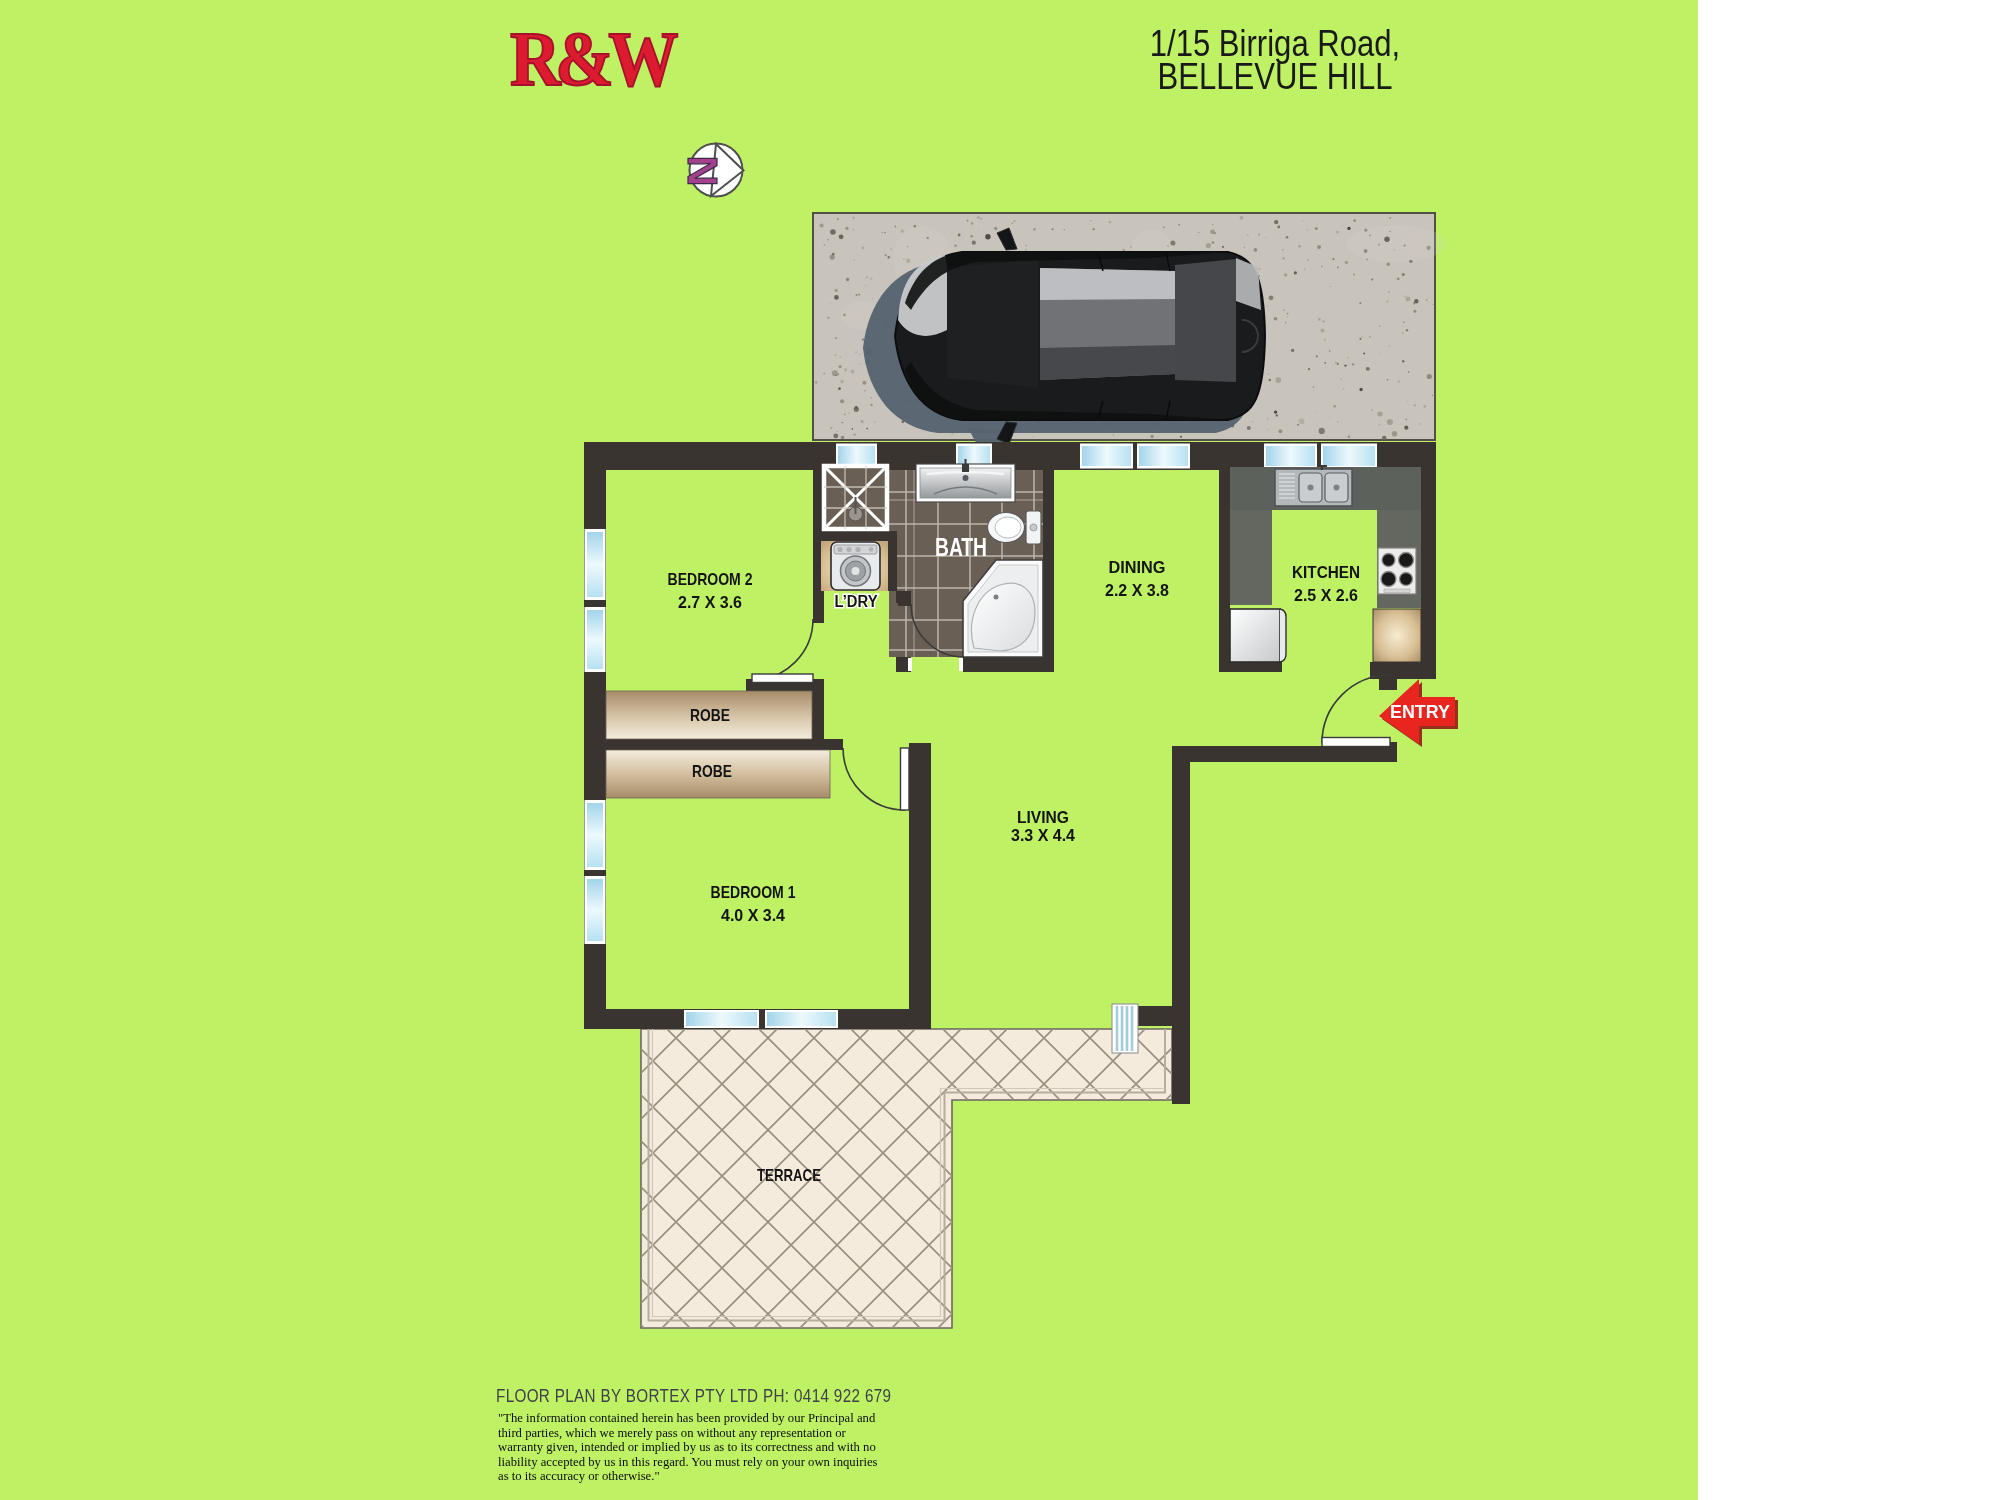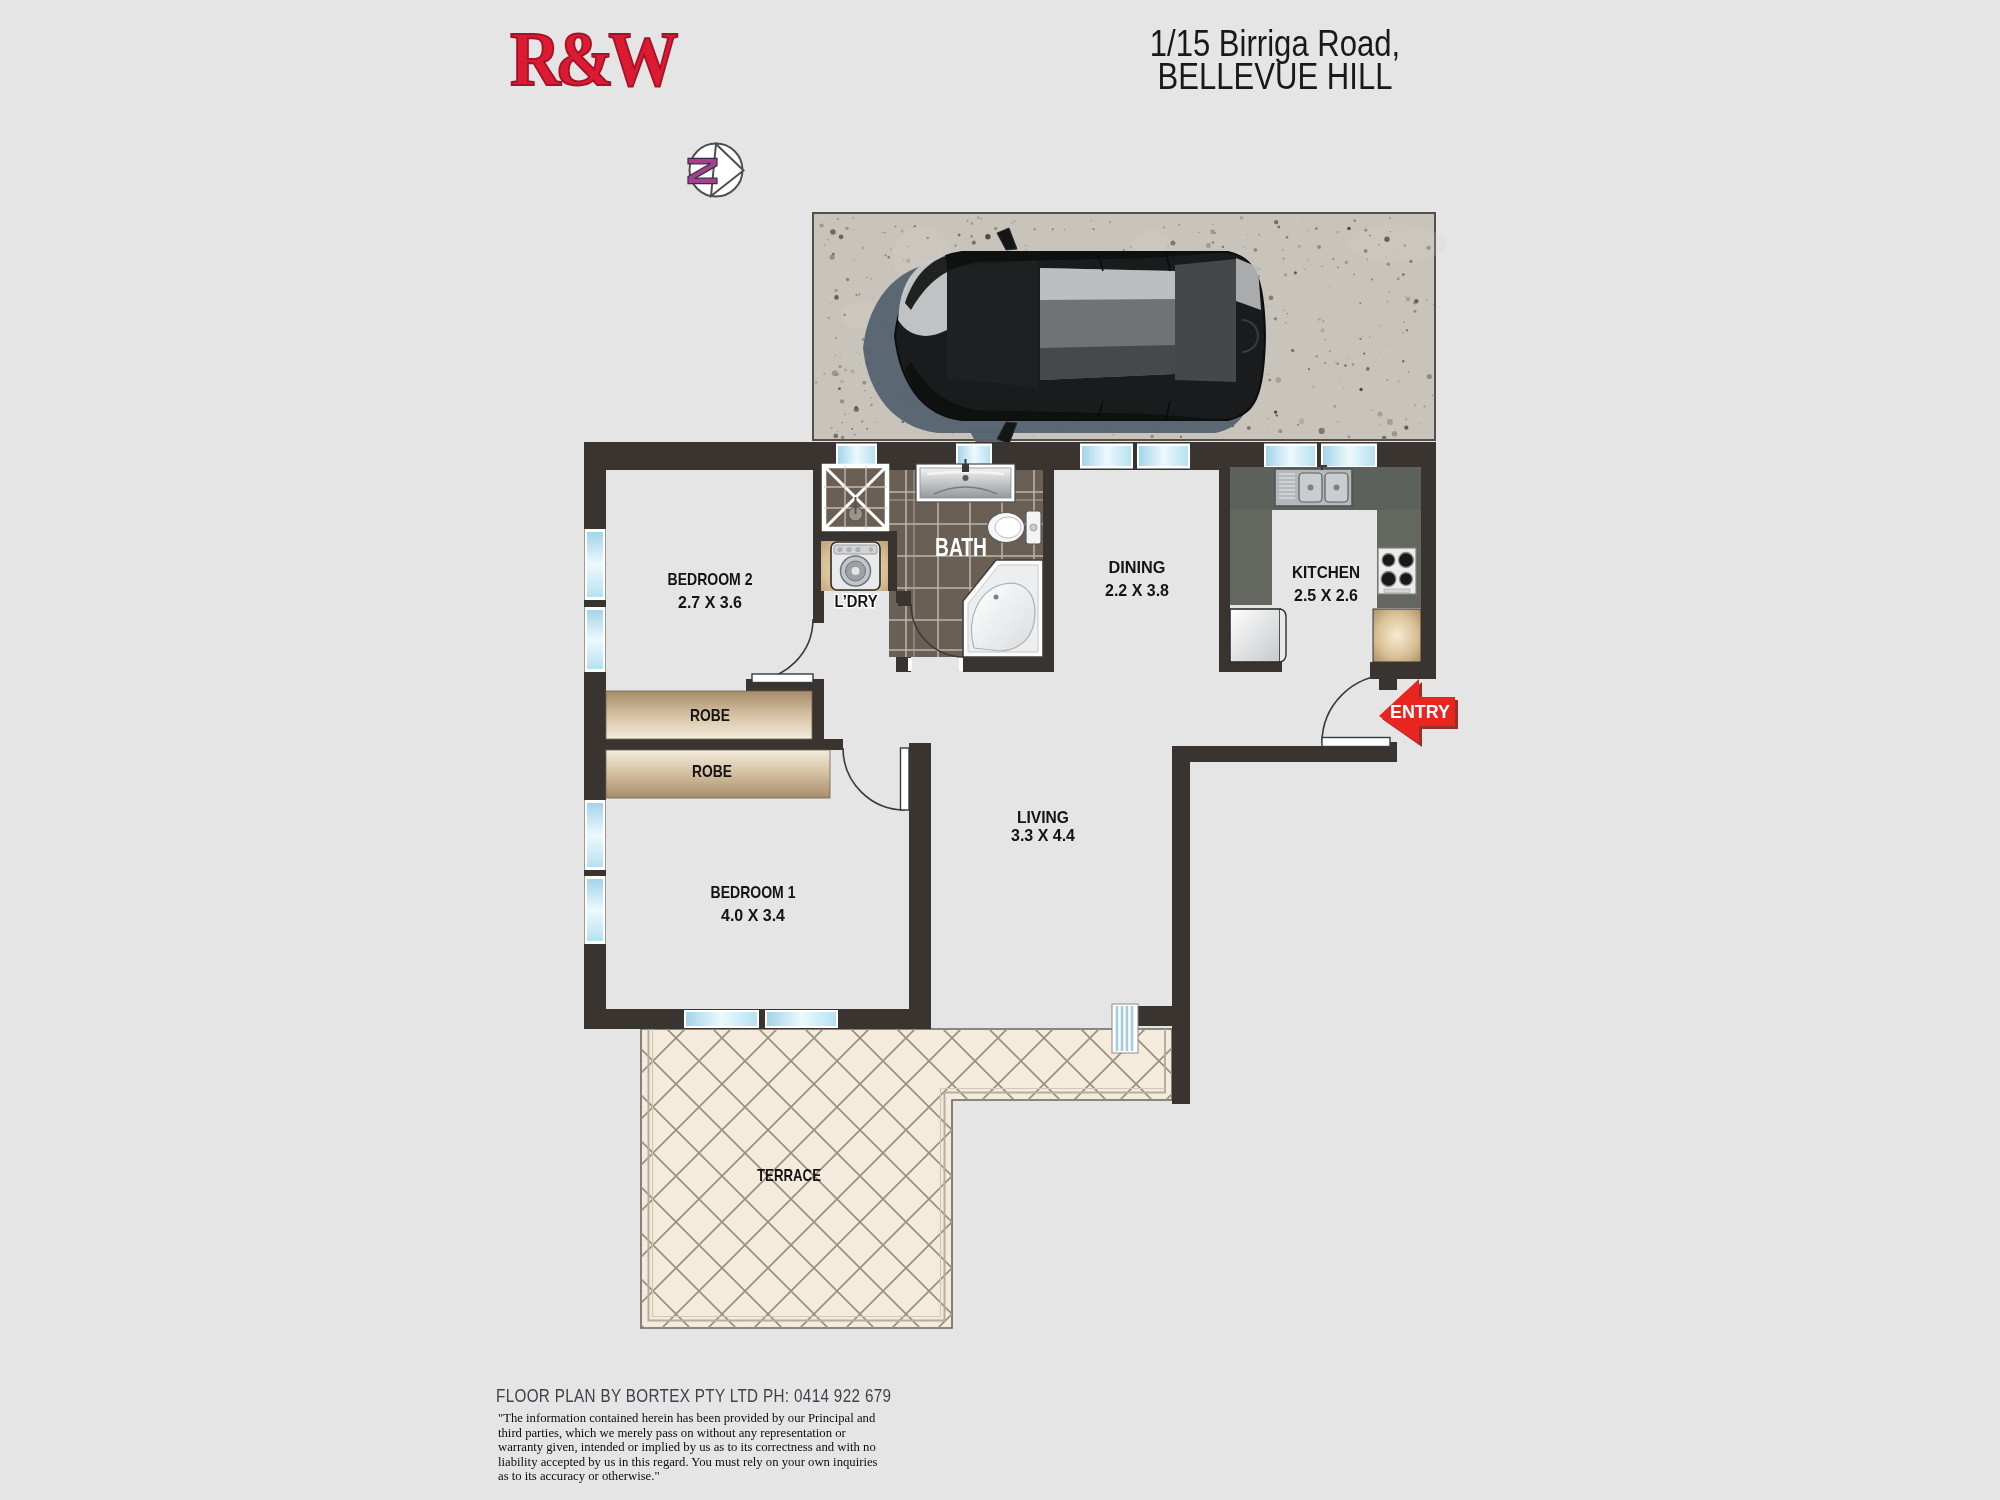--- a/index.html
+++ b/index.html
@@ -1,16 +1,16 @@
 <!DOCTYPE html>
 <html><head>
 <meta charset="utf-8">
 <style>
 html,body{margin:0;padding:0;background:#fff;}
-#page{position:relative;width:2000px;height:1500px;background:#e5e5e5;overflow:hidden;
+#page{position:relative;width:1698px;height:1500px;background:#bef264;overflow:hidden;
   font-family:"Liberation Sans",sans-serif;}
 .hdr{position:absolute;white-space:nowrap;}
 text{font-family:"Liberation Sans",sans-serif;}
 </style>
 </head>
 <body>
 <div id="page">
 
 <div class="hdr" style="left:510px;top:14px;font-family:'Liberation Serif',serif;font-weight:bold;
  font-size:78px;color:#dc1b31;letter-spacing:-6px;-webkit-text-stroke:2px #a5112b;transform:scaleX(.90);transform-origin:left top;">R&amp;W</div>

